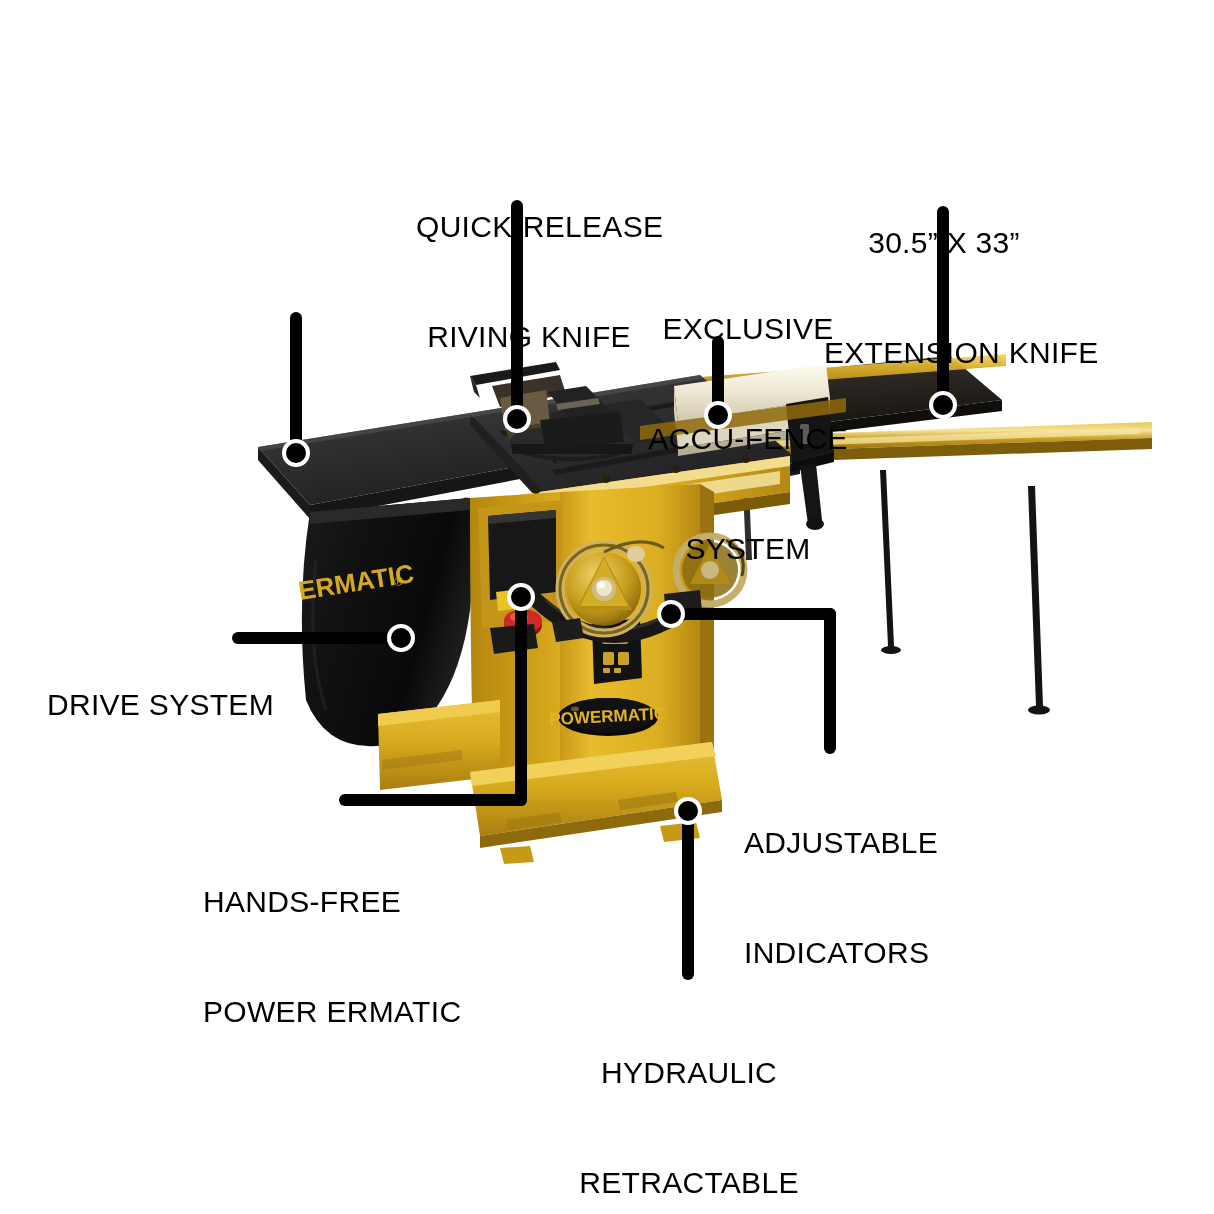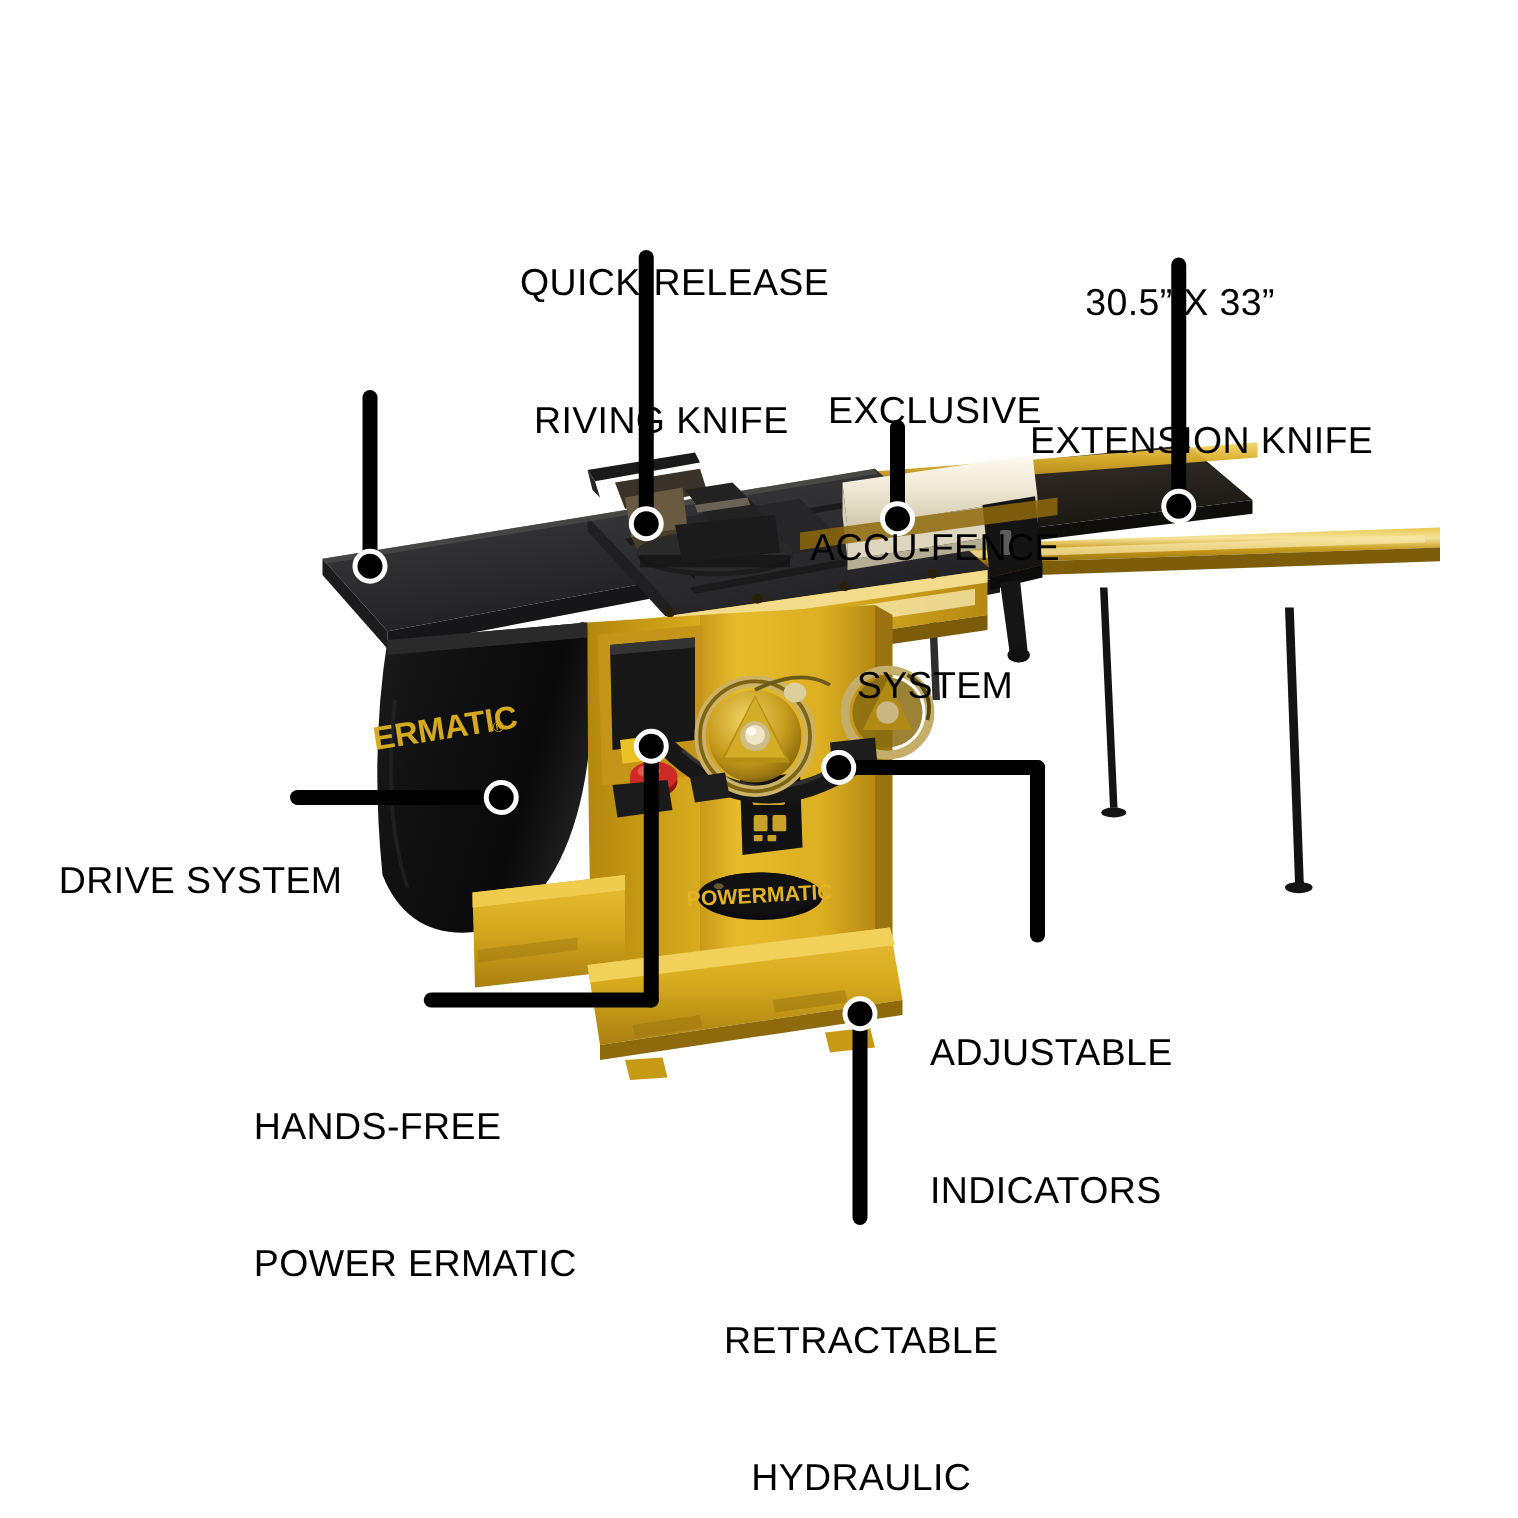--- a/index.html
+++ b/index.html
@@ -343,18 +343,18 @@
     <span class="ln">HANDS-FREE</span>
     <span class="ln">POWER ERMATIC</span>
   </div>
 
   <div class="callout ta-left" style="left:744px; top:752px; width:210px; z-index:50;">
     <span class="ln">ADJUSTABLE</span>
     <span class="ln">INDICATORS</span>
   </div>
 
   <div class="callout ta-center" style="left:562px; top:982px; width:254px; z-index:50;">
+    <span class="ln">HYDRAULIC</span>
     <span class="ln">RETRACTABLE</span>
-    <span class="ln">HYDRAULIC</span>
     
   </div>
 
 </div>
 
 </body></html>

